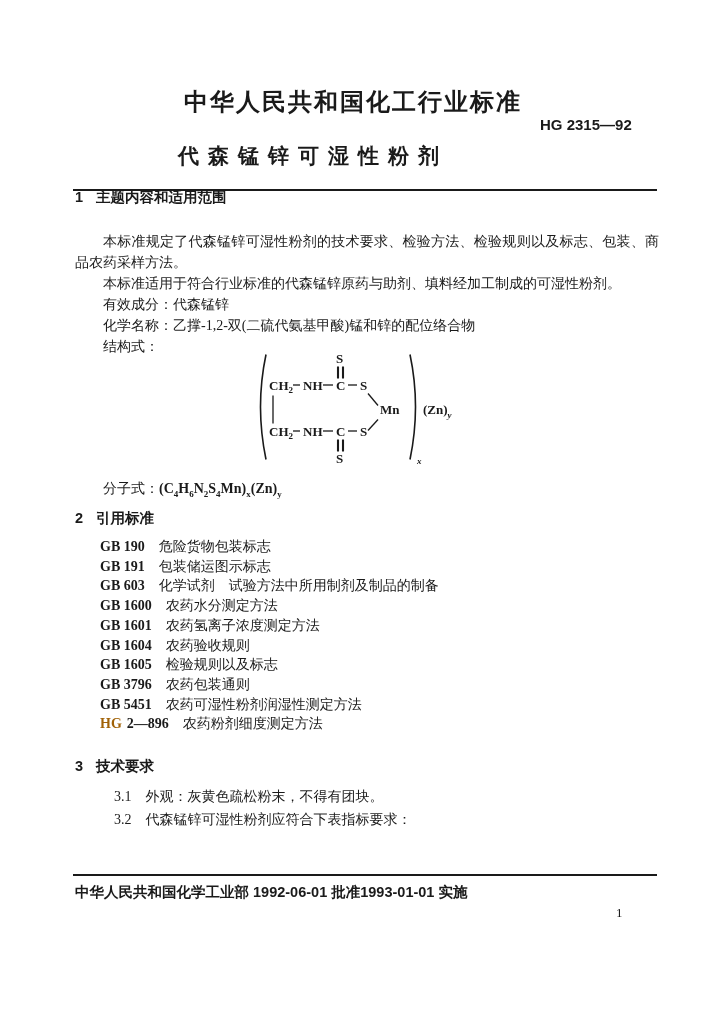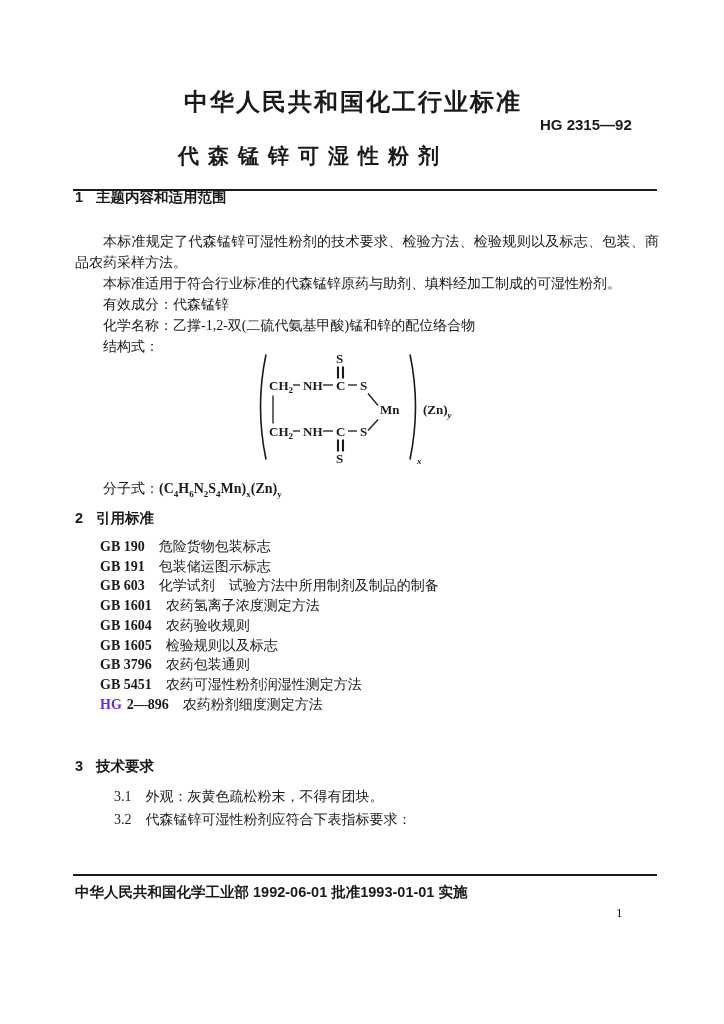--- a/index.html
+++ b/index.html
@@ -46,21 +46,21 @@
   .formula-wrap svg .subi { font-size:9px; font-style:italic; }
   .formula-wrap svg path, .formula-wrap svg line { stroke:#1a1a1a; fill:none; }
 
   .mol-line { top:480px; left:75px; font-size:14px; padding-left:28px; font-weight:bold; }
   .mol-line .mol-label { font-weight:normal; }
   .mol-line sub { font-size:9px; }
 
   .ref-list { top:537px; left:100px; font-size:14px; line-height:19.7px; white-space:nowrap; }
   .ref-row { }
   .ref-code { font-weight:bold; margin-right:14px; }
-  .ref-code-red { font-weight:bold; color:#6d28d9; margin-right:5px; }
+  .ref-code-red { font-weight:bold; color:#a16207; margin-right:5px; }
 
   .clauses { top:785px; left:75px; font-size:14px; line-height:23px; white-space:nowrap; }
   .clause-num { font-weight:normal; margin-right:14px;margin-left:39px; }
 
   .footer-row {
     top:883px; left:75px; width:584px; display:flex; justify-content:flex-start;
     font-size:14.5px; font-weight:bold;
     font-family:"Liberation Sans","DejaVu Sans",sans-serif;
   }
   .page-num { top:905px; left:616px; font-size:13px; }
@@ -132,20 +132,21 @@
 </div>
 
 <div class="abs sec-heading" id="sec2-heading">
   <span class="sec-num">2</span><span>引用标准</span>
 </div>
 
 <div class="abs ref-list">
   <div class="ref-row"><span class="ref-code">GB 190</span><span>危险货物包装标志</span></div>
   <div class="ref-row"><span class="ref-code">GB 191</span><span>包装储运图示标志</span></div>
   <div class="ref-row"><span class="ref-code">GB 603</span><span>化学试剂　试验方法中所用制剂及制品的制备</span></div>
+  <div class="ref-row"><span class="ref-code">GB 1600</span><span>农药水分测定方法</span></div>
   <div class="ref-row"><span class="ref-code">GB 1601</span><span>农药氢离子浓度测定方法</span></div>
   <div class="ref-row"><span class="ref-code">GB 1604</span><span>农药验收规则</span></div>
   <div class="ref-row"><span class="ref-code">GB 1605</span><span>检验规则以及标志</span></div>
   <div class="ref-row"><span class="ref-code">GB 3796</span><span>农药包装通则</span></div>
   <div class="ref-row"><span class="ref-code">GB 5451</span><span>农药可湿性粉剂润湿性测定方法</span></div>
   <div class="ref-row"><span class="ref-code-red">HG</span><span class="ref-code">2—896</span><span>农药粉剂细度测定方法</span></div>
 </div>
 
 <div class="abs sec-heading" id="sec3-heading">
   <span class="sec-num">3</span><span>技术要求</span>

